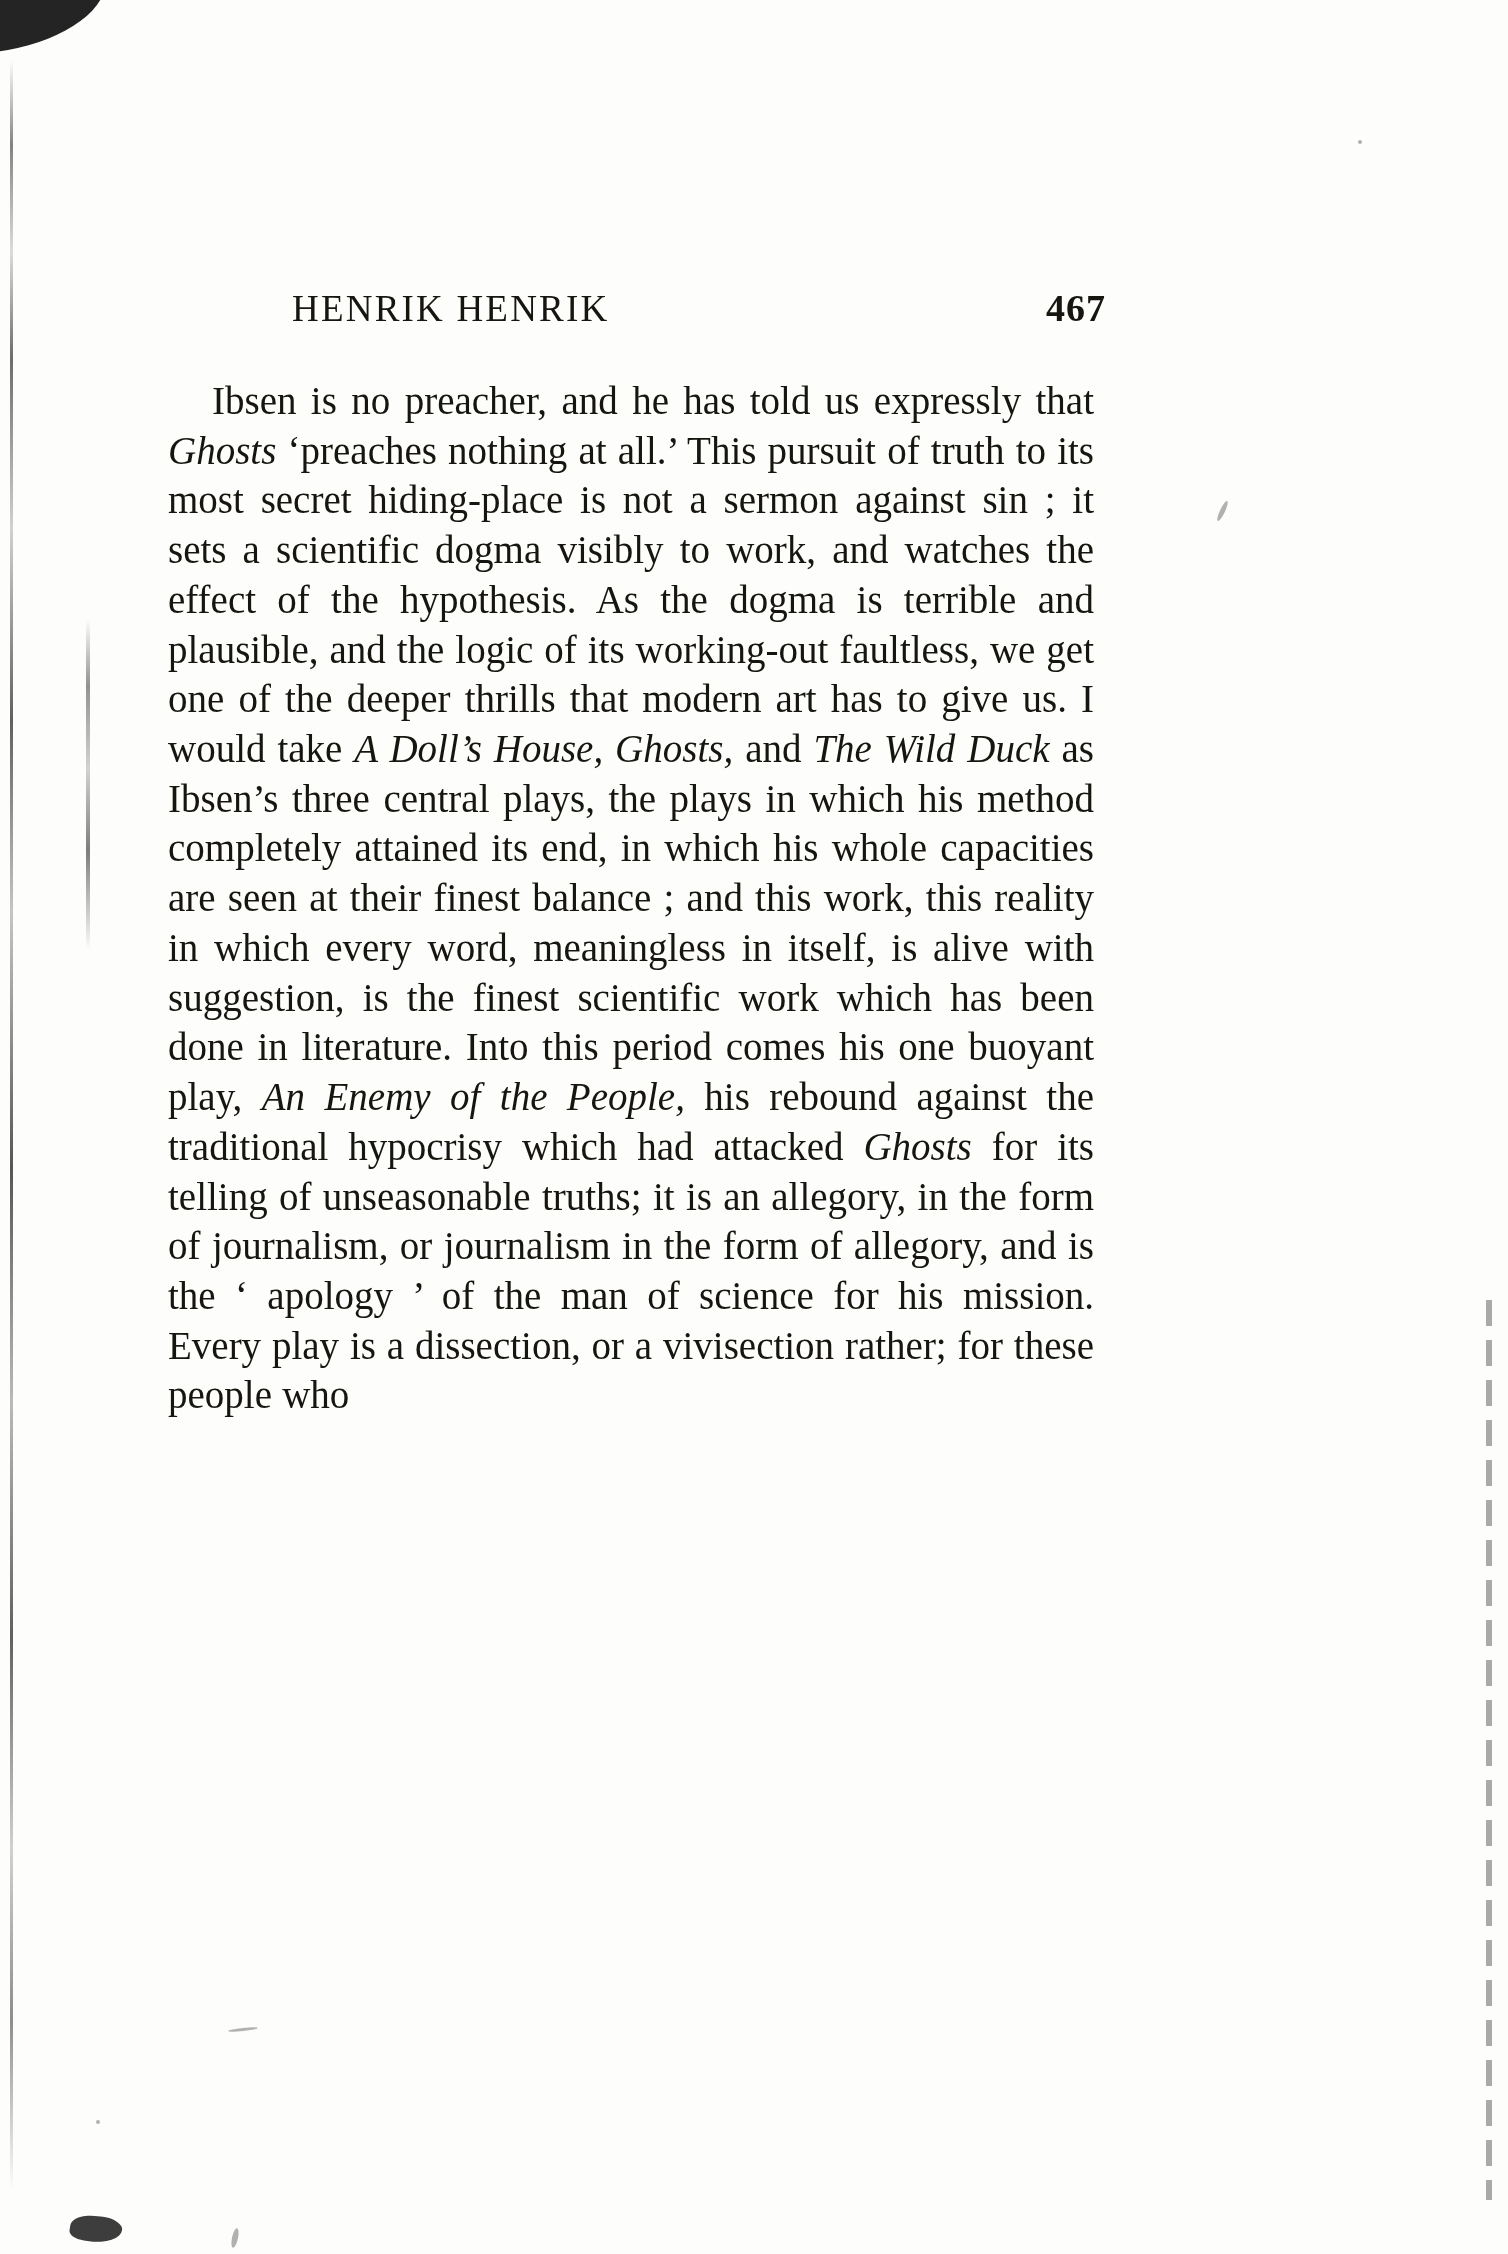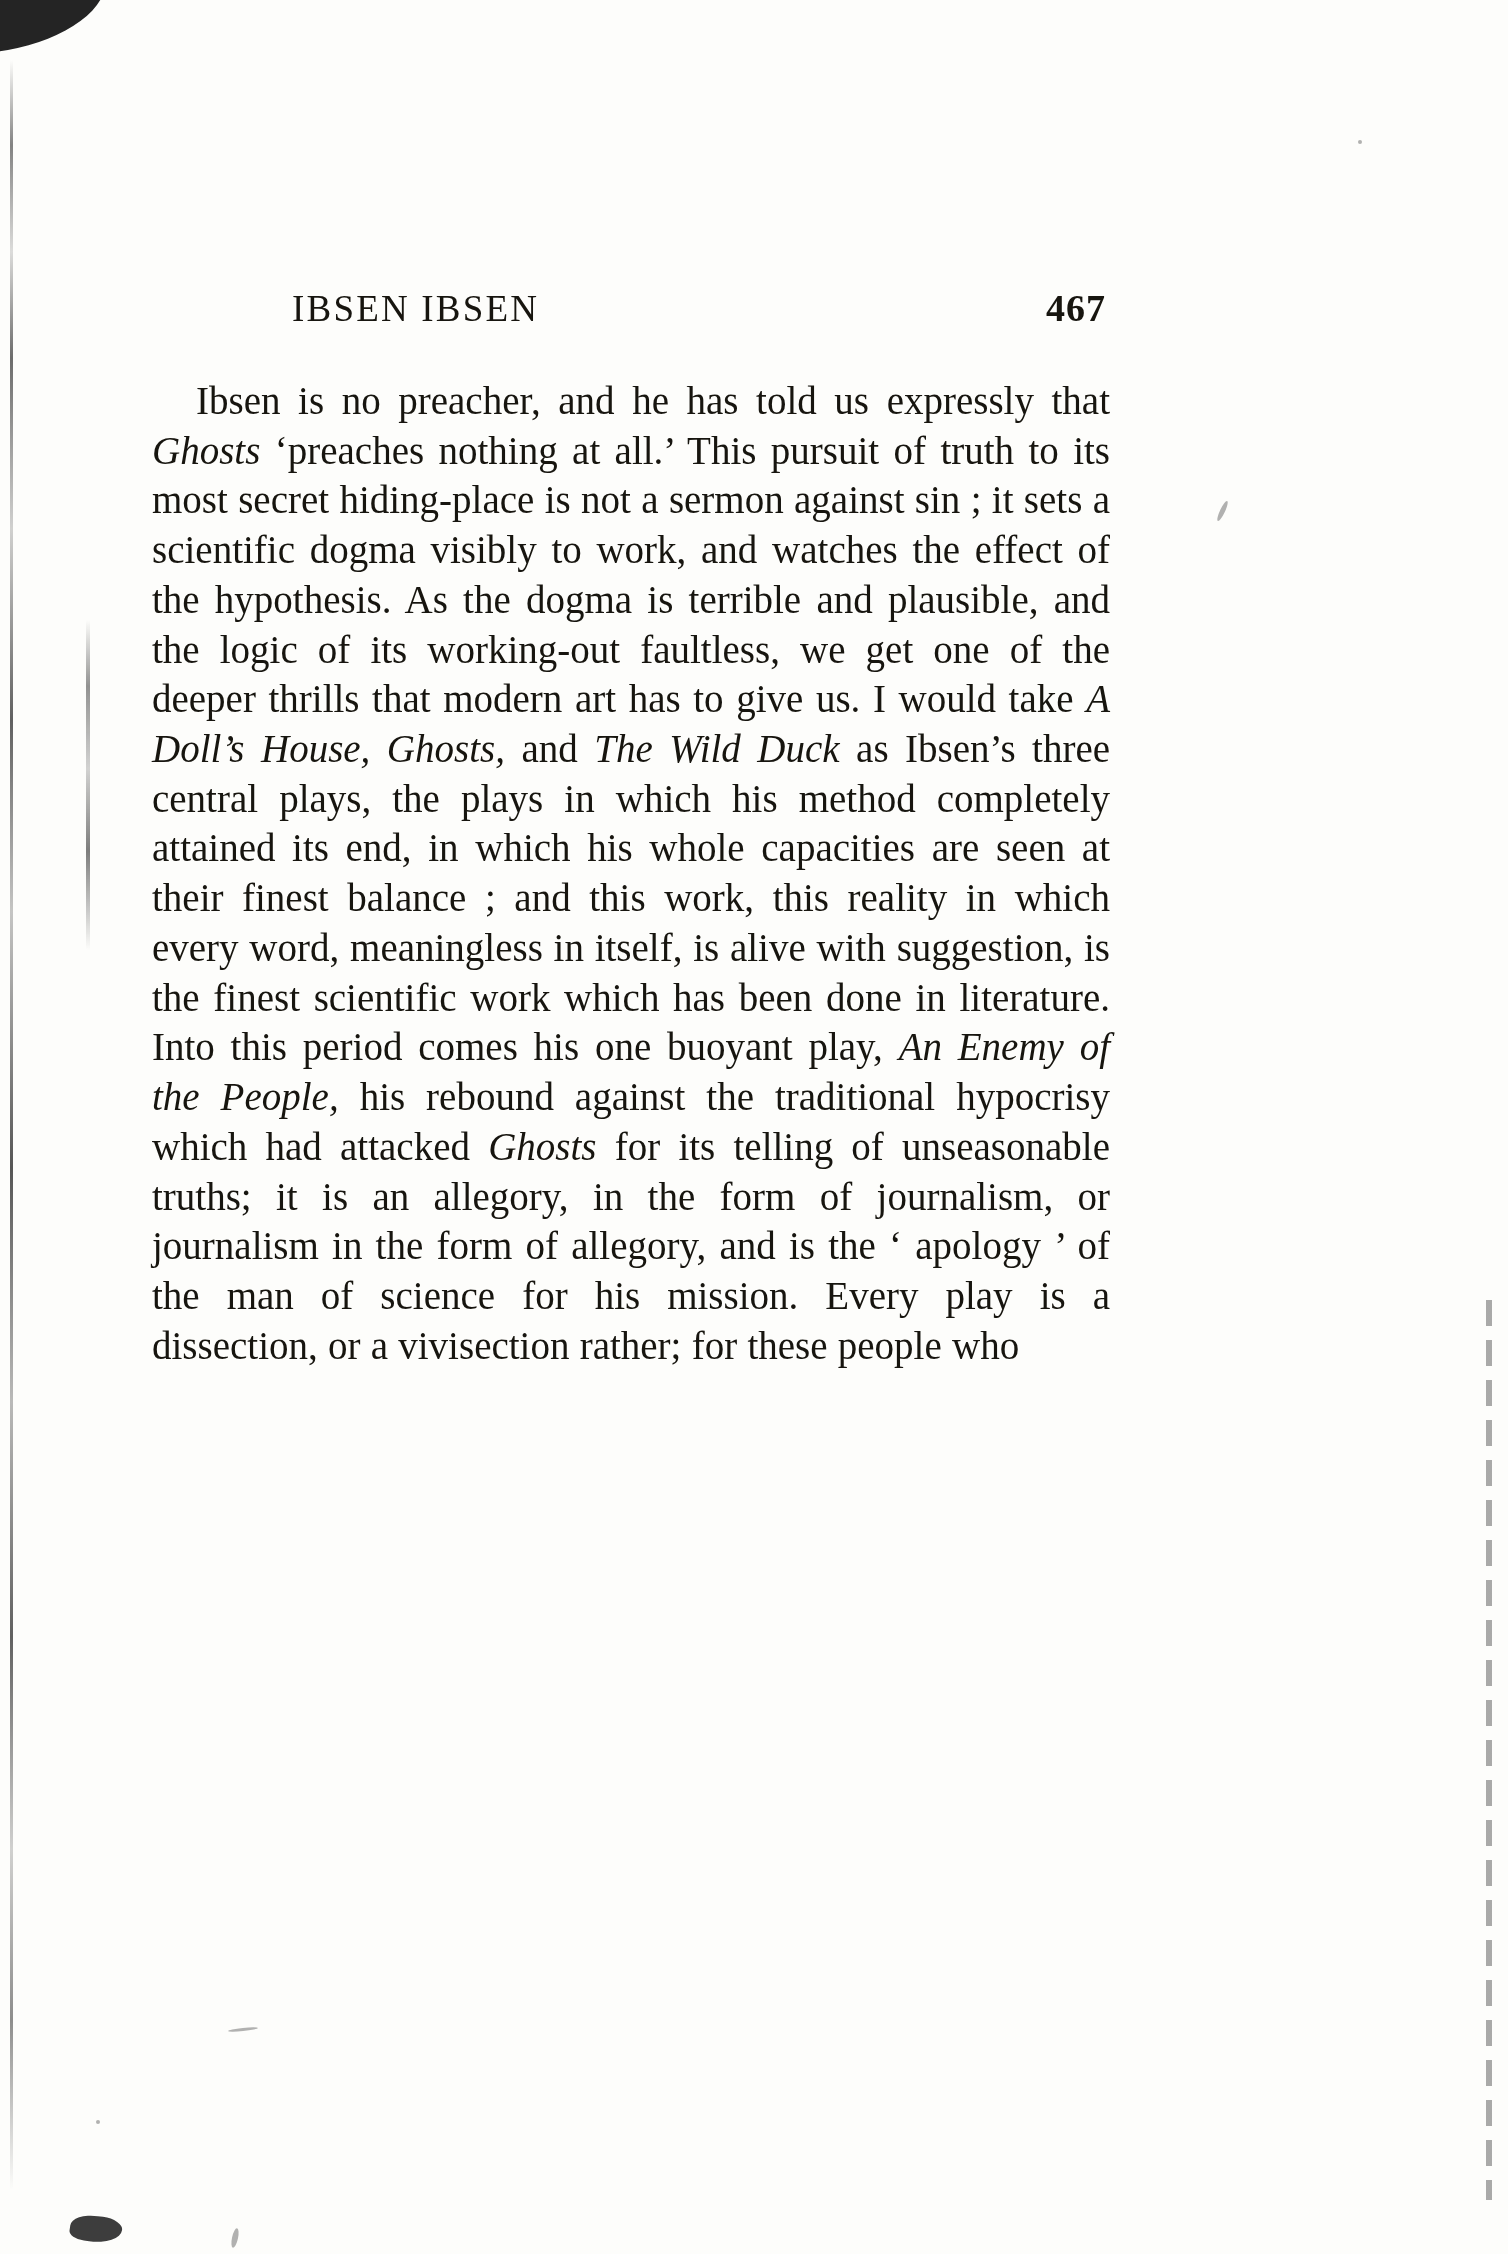--- a/index.html
+++ b/index.html
@@ -127,21 +127,21 @@
   .body-text {
     font-size: 39px;
     line-height: 1.275;
     text-align: justify;
     text-justify: inter-word;
     -webkit-hyphens: none;
     hyphens: none;
     word-spacing: .5px;
   }
   .body-text p {
-    margin: 0;
+    margin: 16px;
   }
   .indent {
     display: inline-block;
     width: 44px;
   }
   .it {
     font-style: italic;
   }
 
   
@@ -165,21 +165,21 @@
 
   <div class="speck" style="left:1220px;top:500px;width:5px;height:22px;transform:rotate(25deg);"></div>
   <div class="speck" style="left:232px;top:2228px;width:6px;height:20px;transform:rotate(12deg);"></div>
   <div class="speck" style="left:228px;top:2028px;width:30px;height:3px;transform:rotate(-6deg);"></div>
   <div class="speck" style="left:96px;top:2120px;width:4px;height:4px;"></div>
   <div class="speck" style="left:1358px;top:140px;width:4px;height:4px;"></div>
 
   <div id="content">
 
     <div class="running-head">
-      <span class="running-title">IBSEN  IBSEN</span>
+      <span class="running-title">HENRIK  HENRIK</span>
       <span class="page-number">467</span>
     </div>
 
     <div class="body-text">
       <p><span class="indent"></span><span>Ibsen is no preacher, and he has told us expressly that </span><span class="it">Ghosts</span><span> ‘preaches nothing at all.’    This pursuit of truth to its most secret hiding-place is not a sermon against sin ; it sets a scientific dogma visibly to work, and watches the effect of the hypothesis.   As the dogma is terrible and plausible, and the logic of its working-out faultless, we get one of the deeper thrills that modern art has to give us.   I would take </span><span class="it">A Doll’s House, Ghosts,</span><span> and </span><span class="it">The Wild Duck</span><span> as Ibsen’s three central plays, the plays in which his method completely attained its end, in which his whole capacities are seen at their finest balance ; and this work, this reality in which every word, meaningless in itself, is alive with suggestion, is the finest scientific work which has been done in literature.    Into this period comes his one buoyant play, </span><span class="it">An Enemy of the People,</span><span> his rebound against the traditional hypocrisy which had attacked </span><span class="it">Ghosts</span><span> for its telling of unseasonable truths; it is an allegory, in the form of journalism, or journalism in the form of allegory, and is the ‘ apology ’ of the man of science for his mission.    Every play is a dissection, or a vivisection rather;  for these people who</span></p>
     </div>
 
   </div>
 </div>
 

